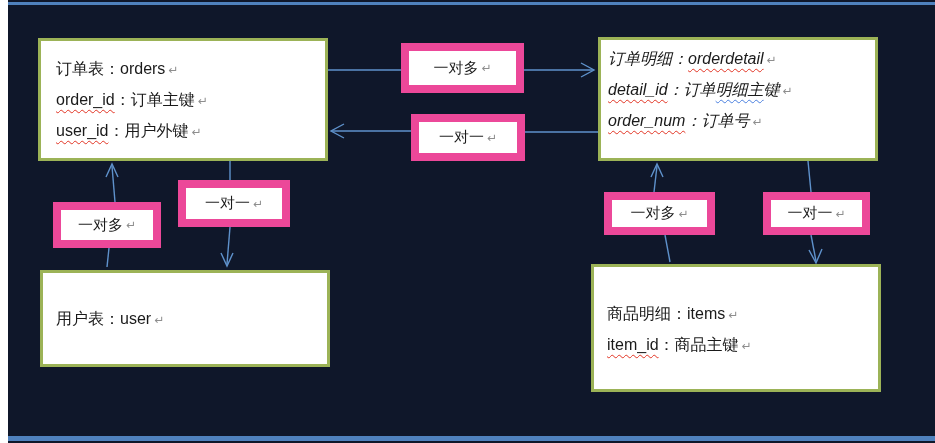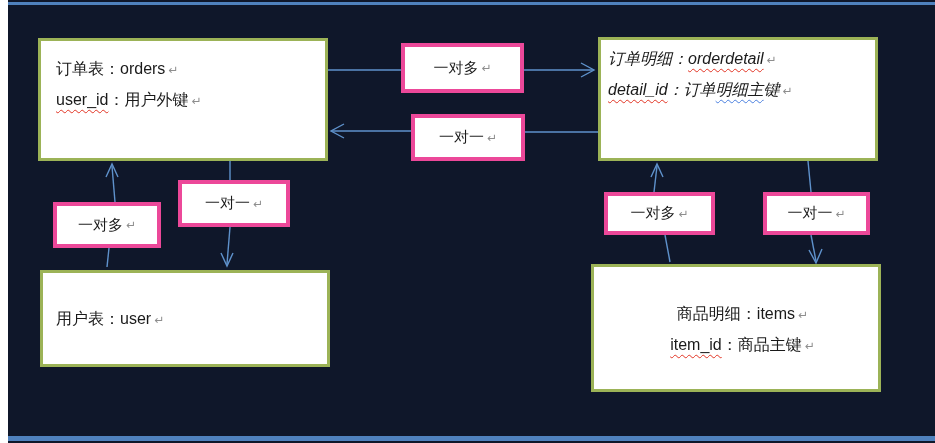--- a/index.html
+++ b/index.html
@@ -32,21 +32,21 @@
     font-size: 16px;
   }
   .entity .tl { white-space: nowrap; }
   .entity.orders      { left: 30px;  top: 38px;  width: 290px; height: 123px; padding: 13px 0 0 15px; }
   .entity.orders .tl  { line-height: 30px; }
   .entity.orderdetail { left: 590px; top: 37px;  width: 280px; height: 124px; padding: 4px 0 0 7px; }
   .entity.orderdetail .tl { line-height: 29px; font-style: italic; }
   .entity.user        { left: 32px;  top: 270px; width: 290px; height: 97px; padding: 31px 0 0 13px; }
   .entity.user .tl    { line-height: 30px; }
   .entity.items       { left: 583px; top: 264px; width: 290px; height: 128px; padding: 32px 0 0 13px; }
-  .entity.items .tl   { line-height: 30px; text-align: center; }
+  .entity.items .tl   { line-height: 30px; }
 
   .sq-red {
     text-decoration-line: underline;
     text-decoration-style: wavy;
     text-decoration-color: #e23525;
     text-decoration-thickness: 1px;
     text-underline-offset: 4px;
   }
   .sq-blue {
     text-decoration-line: underline;
@@ -59,21 +59,21 @@
     color: #8e8e8e;
     font-size: 12px;
     margin-left: 3px;
     text-decoration: none;
     display: inline-block;
   }
 
   .rel {
     position: absolute;
     box-sizing: border-box;
-    border: 4px solid #ec4899;
+    border: 8px solid #ec4899;
     background: #ffffff;
     display: flex;
     align-items: center;
     justify-content: center;
     font-size: 15px;
     white-space: nowrap;
   }
   .rel.center-top   { left: 393px; top: 43px;  width: 123px; height: 50px; }
   .rel.center-bot   { left: 403px; top: 114px; width: 114px; height: 47px; }
   .rel.left-outer   { left: 45px;  top: 202px; width: 108px; height: 46px; }
@@ -111,26 +111,28 @@
     <polyline points="643,177 649,164 655,177"></polyline>
     <line x1="657" y1="235" x2="662" y2="262"></line>
 
     <line x1="800" y1="161" x2="803" y2="192"></line>
     <line x1="803" y1="235" x2="808" y2="261"></line>
     <polyline points="801,250 808,263 814,249"></polyline>
   </svg>
 
   <div class="entity orders">
     <div class="tl"><span>订单表：orders</span><span class="pilcrow">↵</span></div>
+    <div class="tl"><span class="sq-red">order_id</span><span>：订单主键</span><span class="pilcrow">↵</span></div>
     <div class="tl"><span class="sq-red">user_id</span><span>：用户外键</span><span class="pilcrow">↵</span></div>
   </div>
 
   <div class="entity orderdetail">
     <div class="tl"><span>订单明细：</span><span class="sq-red">orderdetail</span><span class="pilcrow">↵</span></div>
     <div class="tl"><span class="sq-red">detail_id</span><span>：订单</span><span class="sq-blue">明细主</span><span>键</span><span class="pilcrow">↵</span></div>
+    <div class="tl"><span class="sq-red">order_num</span><span>：订单号</span><span class="pilcrow">↵</span></div>
   </div>
 
   <div class="entity user">
     <div class="tl"><span>用户表：user</span><span class="pilcrow">↵</span></div>
   </div>
 
   <div class="entity items">
     <div class="tl"><span>商品明细：items</span><span class="pilcrow">↵</span></div>
     <div class="tl"><span class="sq-red">item_id</span><span>：商品主键</span><span class="pilcrow">↵</span></div>
   </div>

